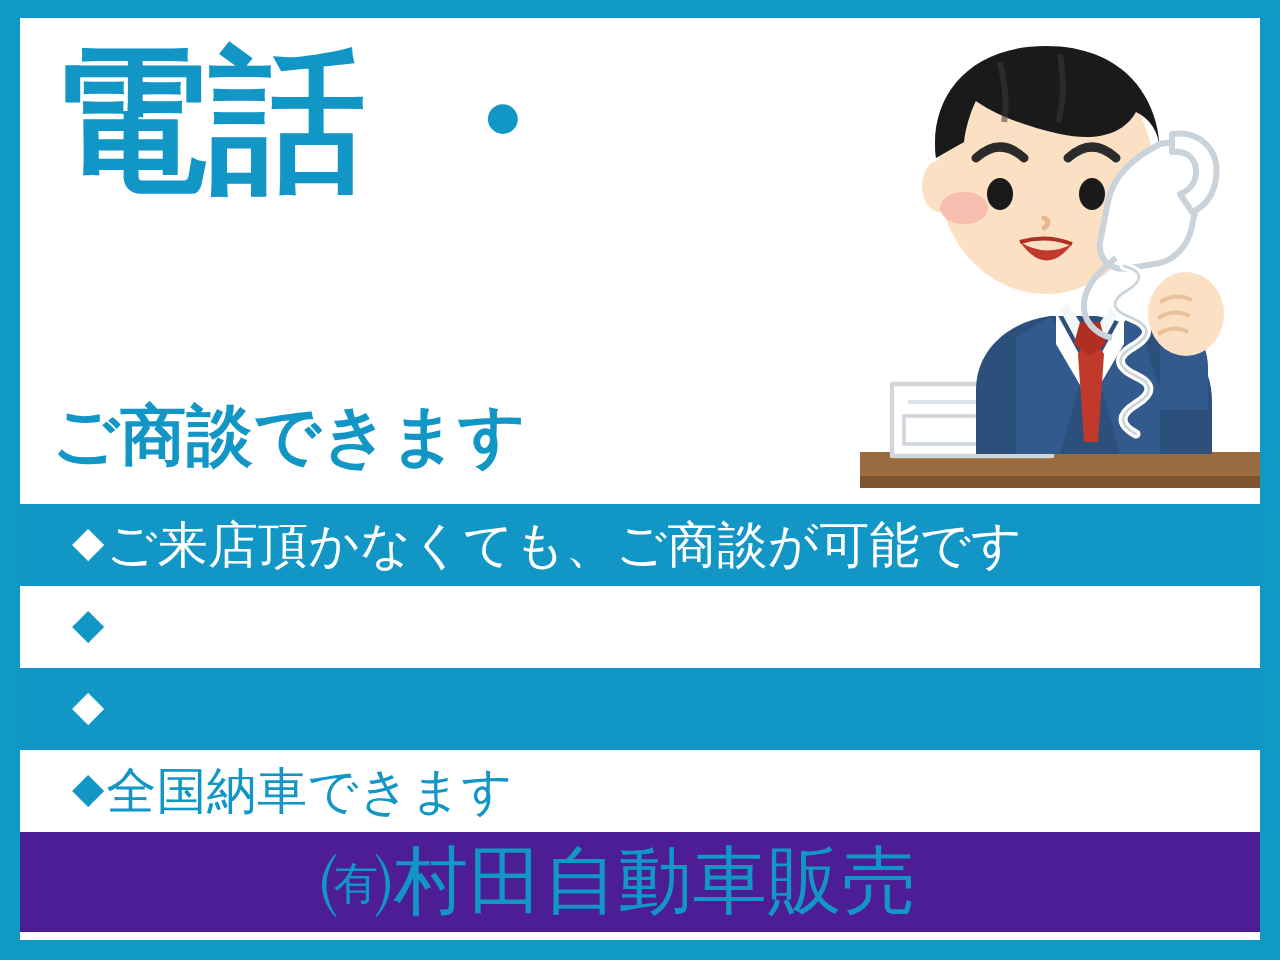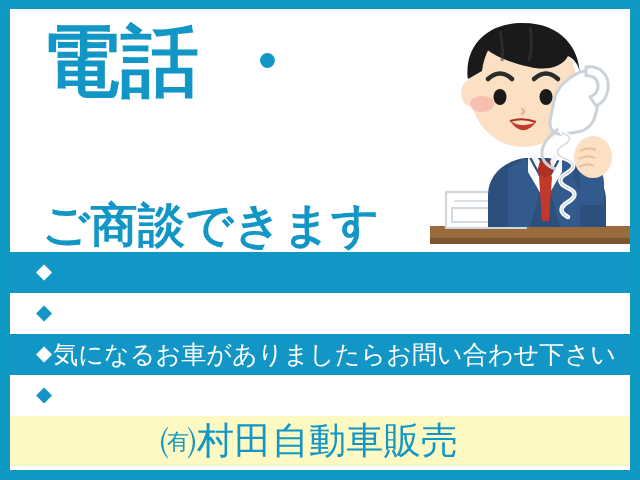--- a/index.html
+++ b/index.html
@@ -16,34 +16,34 @@
     padding:9px 10px 10px 10px;
   }
   #inner{
     position:relative;width:100%;height:100%;
     background:#ffffff;
     overflow:hidden;
   }
 
   
   #headline{
-    position:absolute;left:16px;top:0;width:455px;height:243px;
+    position:absolute;left:0;top:0;width:455px;height:243px;
     color:#1296c6;
     z-index:4;
   }
   .hl-line{
     font-weight:bold;
     color:#1296c6;
     white-space:nowrap;
     letter-spacing:0.01em;
     line-height:1;
   }
   #hl1{position:absolute;left:16px;top:13px;font-size:78px;}
   #hl2{position:absolute;left:16px;top:101px;font-size:78px;}
-  #hl3{position:absolute;left:16px;top:192px;font-size:47px;}
+  #hl3{position:absolute;left:16px;top:192px;font-size:33px;}
 
   
   #illus{
     position:absolute;right:0;top:0;width:200px;height:238px;
     z-index:3;
   }
   #illus svg{display:block;width:200px;height:238px;}
 
   
   #rows{
@@ -62,21 +62,21 @@
   .row .dia{
     font-size:21px;line-height:1;margin-right:1px;
     display:inline-block;transform:translateY(-1px);
   }
   .row .txt{
     font-size:25px;line-height:1;
     letter-spacing:0.005em;
   }
   #company{
     height:50px;display:flex;align-items:center;justify-content:center;
-    background:#fef9c3;color:#1296c6;
+    background:#4c1d95;color:#1296c6;
     font-size:37px;letter-spacing:0.01em;
     padding-right:22px;
     box-sizing:border-box;
   }
 </style>
 </head>
 <body>
 
 <div id="banner">
   <div id="inner">
@@ -158,32 +158,33 @@
           <path d="M136 150 q14 6 1 14 q-14 8 1 15"></path>
           <path d="M138 179 q13 6 0 14 q-13 8 0 15"></path>
         </g>
       </svg>
     </div>
 
     <div id="rows">
 
       <div class="row blue">
         <span class="dia">◆</span>
+        <span class="txt">ご来店頂かなくても、ご商談が可能です</span>
       </div>
 
       <div class="row white">
         <span class="dia">◆</span>
       </div>
 
       <div class="row blue">
         <span class="dia">◆</span>
-        <span class="txt">気になるお車がありましたらお問い合わせ下さい</span>
       </div>
 
       <div class="row white">
         <span class="dia">◆</span>
+        <span class="txt">全国納車できます</span>
       </div>
 
       <div id="company">㈲村田自動車販売</div>
 
     </div>
   </div>
 </div>
 
 </body></html>

